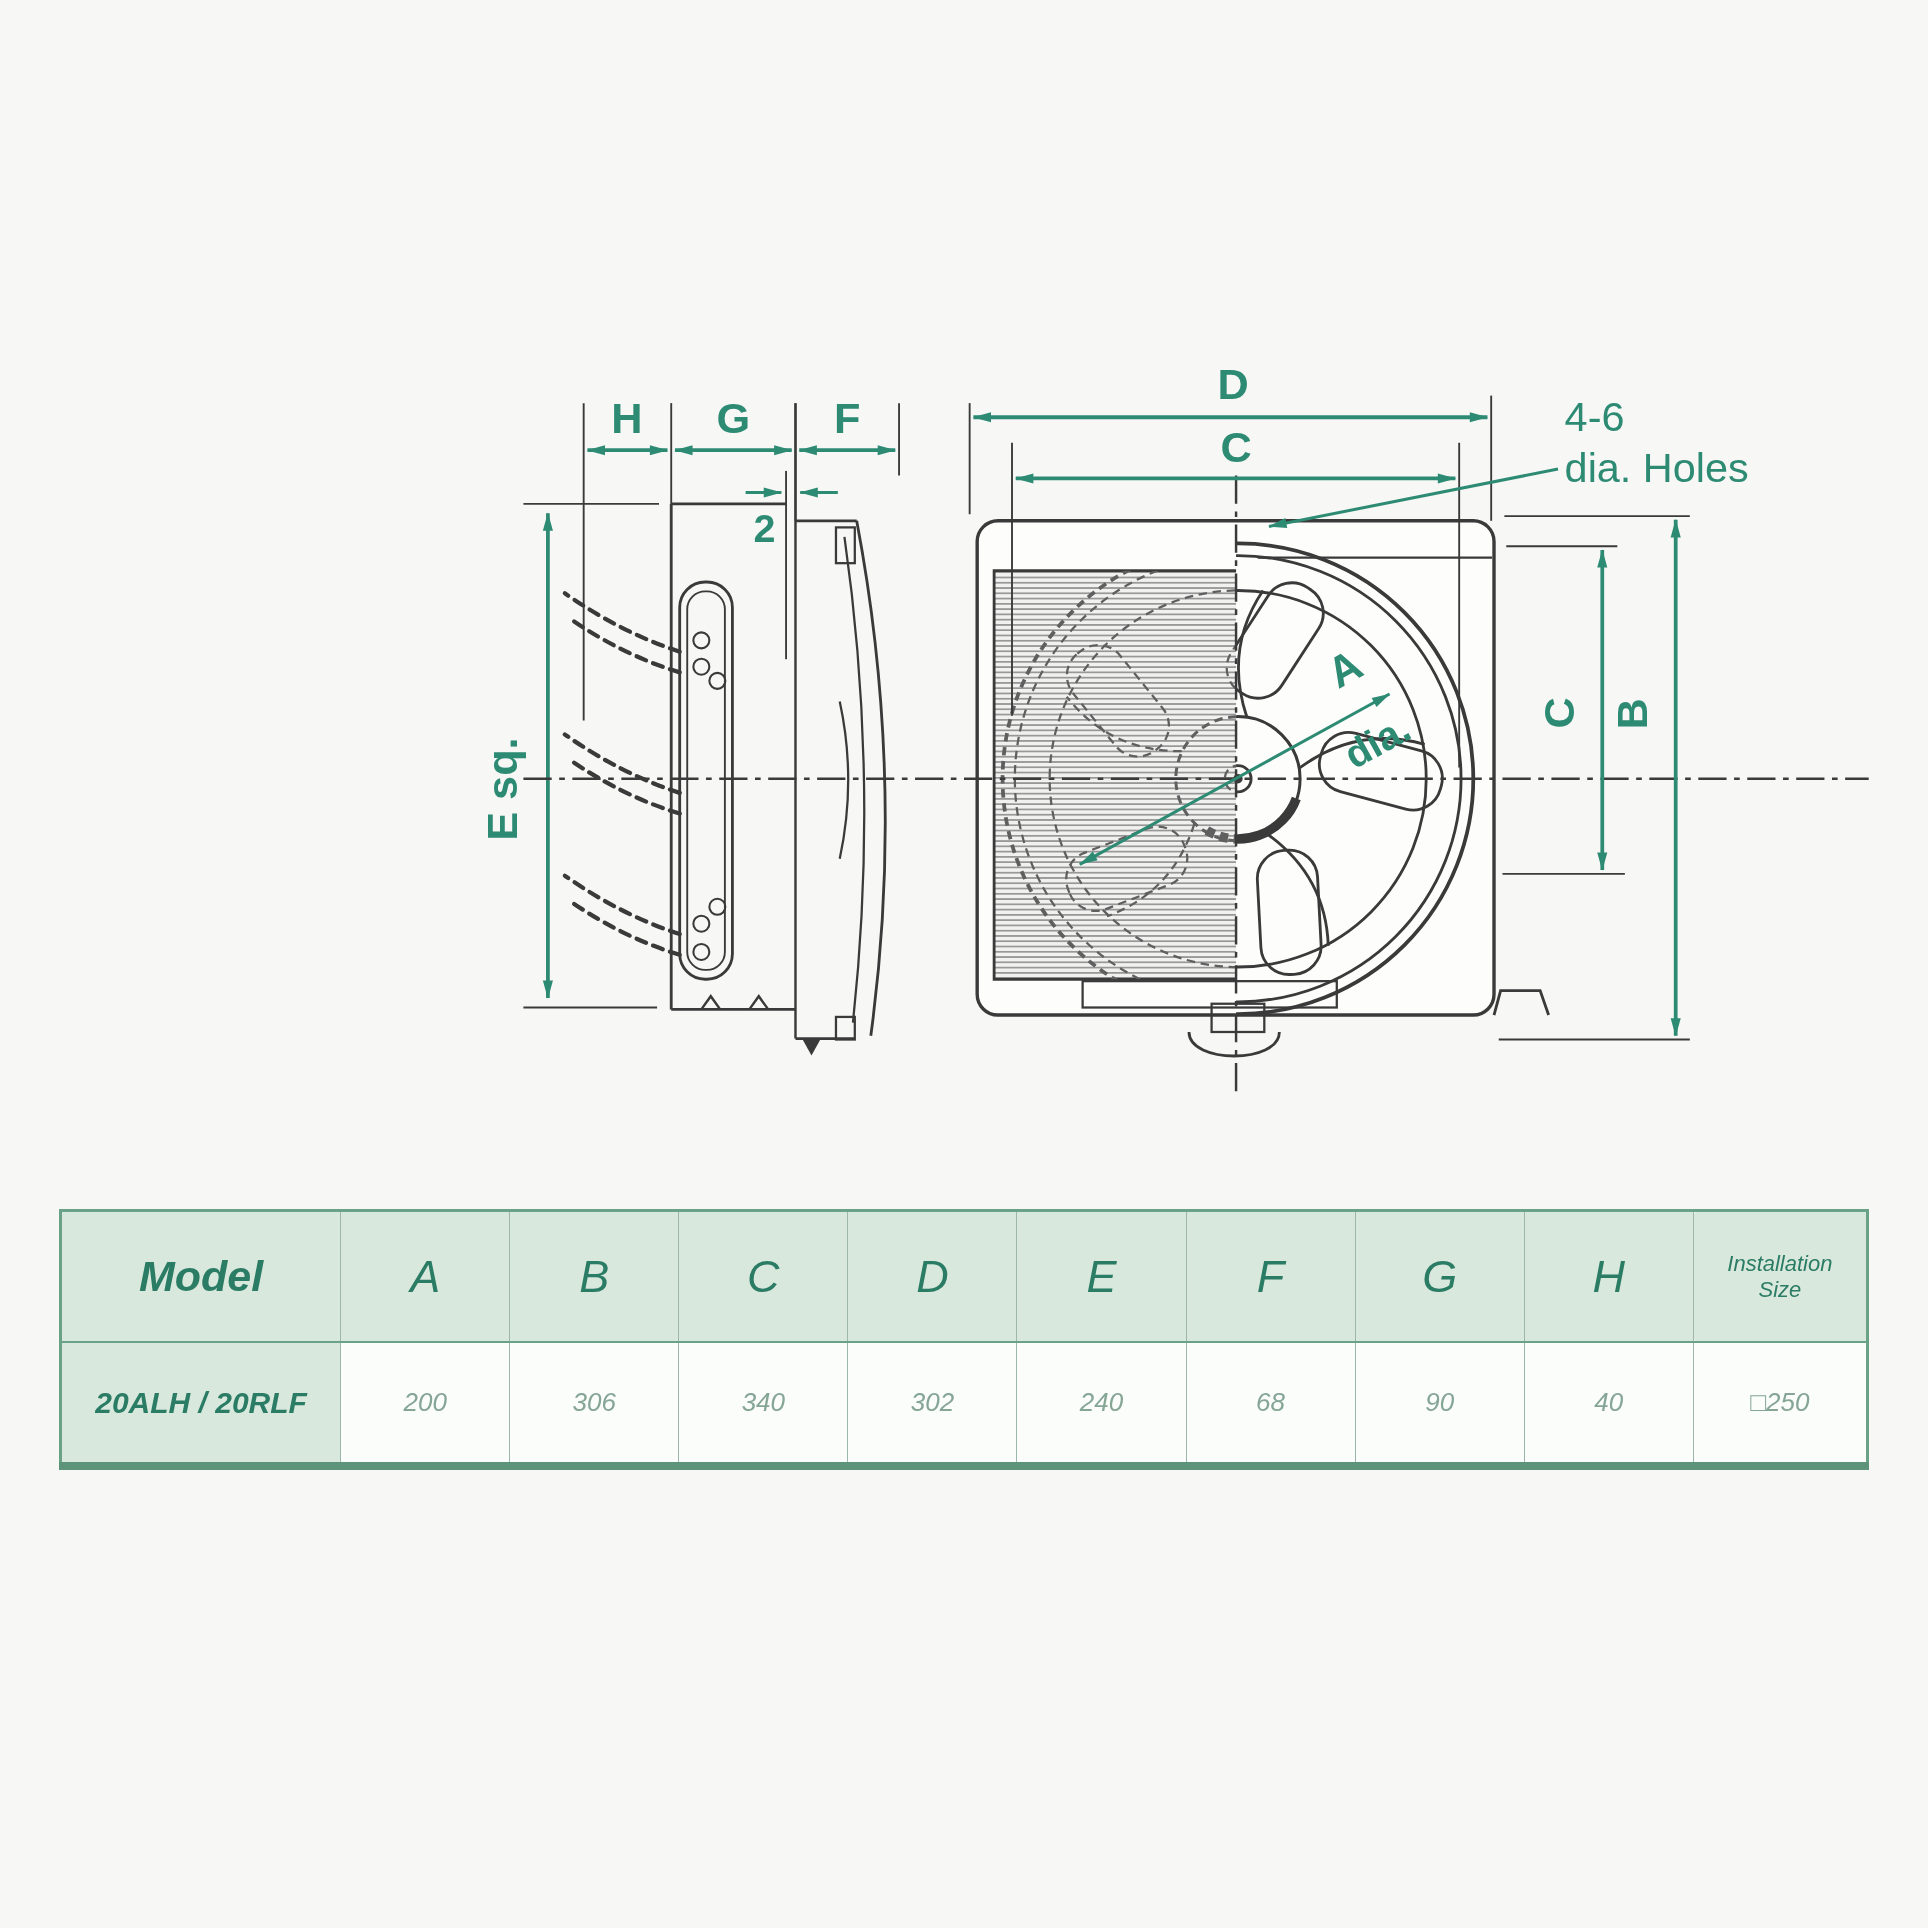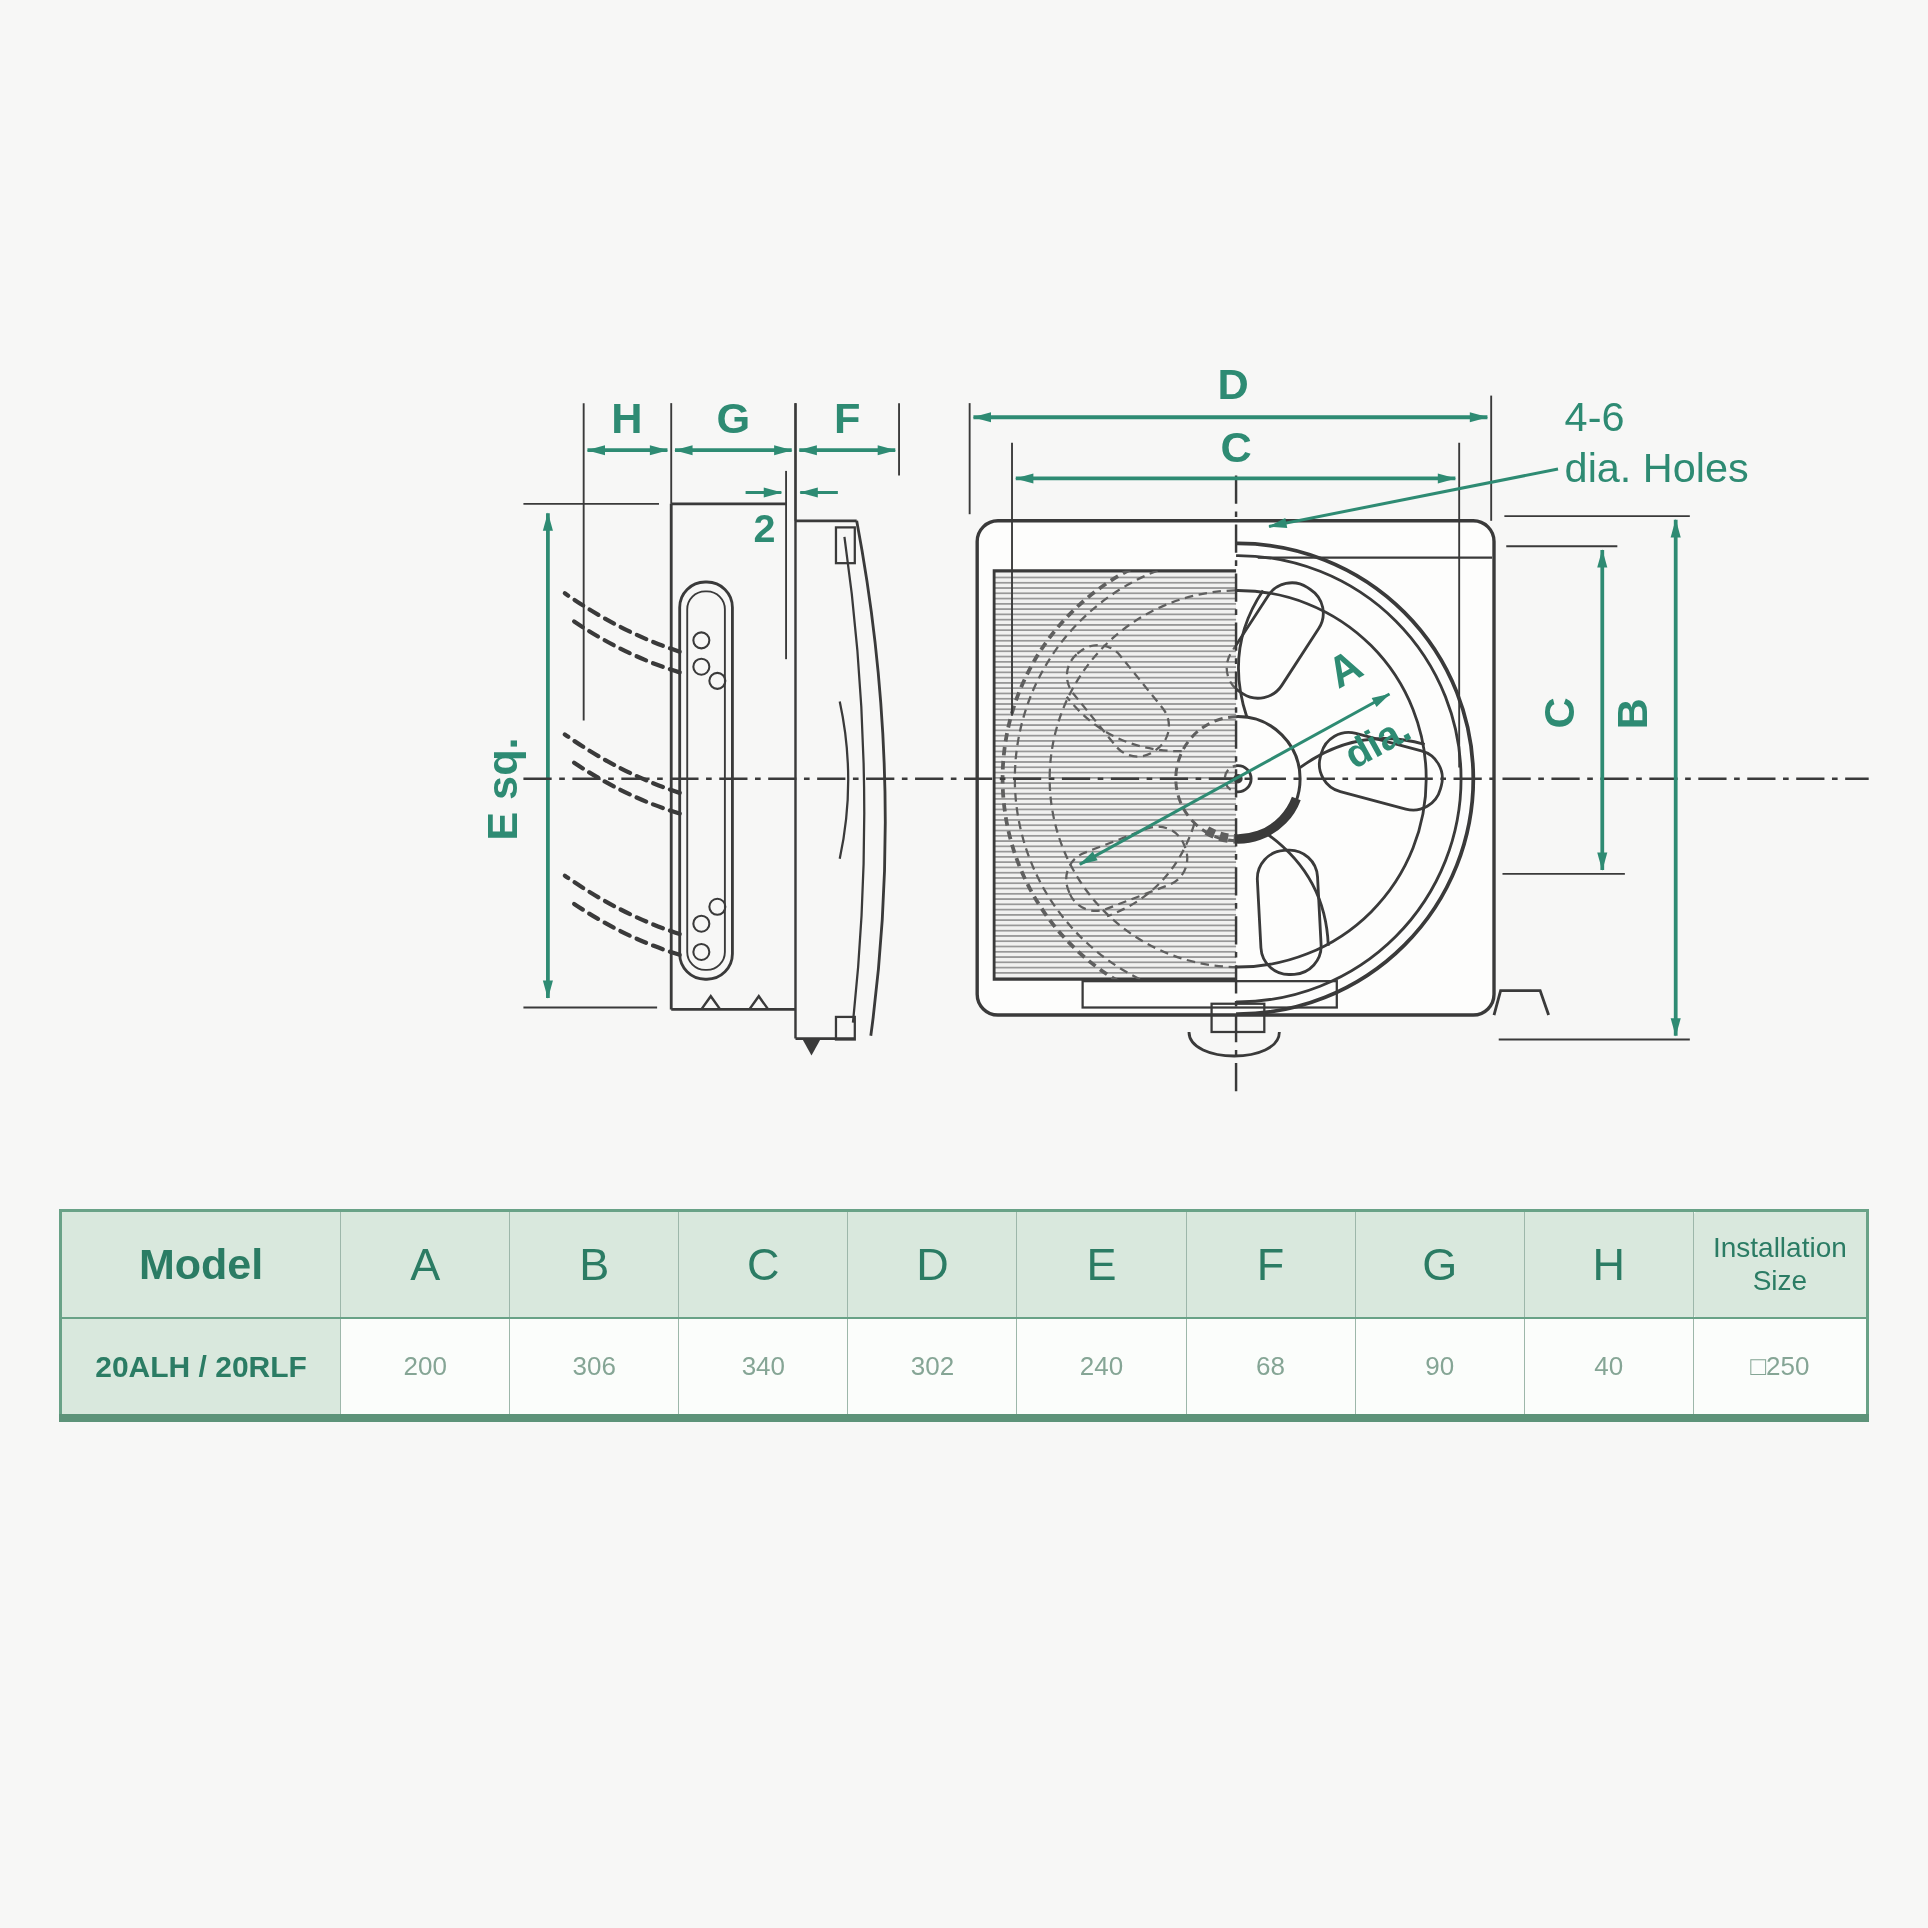--- a/index.html
+++ b/index.html
@@ -24,28 +24,28 @@
 
   
   .spec-table{
     position:absolute;left:59px;top:1209px;width:1810px;
     border-collapse:collapse;table-layout:fixed;
     background:#fbfdfb;
     border:3.8px solid #69a287;border-bottom:8.5px solid #5d9379;
   }
   .spec-table td,.spec-table th{
     border:1.5px solid #9db7aa;
-    text-align:center;vertical-align:middle;padding:4px;
+    text-align:center;vertical-align:middle;padding:16px;font-style:italic;
   }
   .spec-table thead th{
     background:#d9e8dd;color:#2b7c64;height:97px;
     font-size:45px;font-weight:normal;border-bottom:2.8px solid #69a287;
   }
   .spec-table thead th.model-h{font-weight:bold;font-size:43px;}
-  .spec-table thead th.inst-h{font-size:28px;line-height:1.15;font-weight:normal;border-radius:6px;}
+  .spec-table thead th.inst-h{font-size:22px;line-height:1.15;font-weight:normal;border-radius:6px;}
   .spec-table td{height:87px;font-size:26px;color:#85a595;}
   .spec-table td.model-c{
     background:#d9e8dd;color:#2b7c64;font-weight:bold;font-size:30px;
   }
 </style>
 </head>
 <body>
 
 
 

